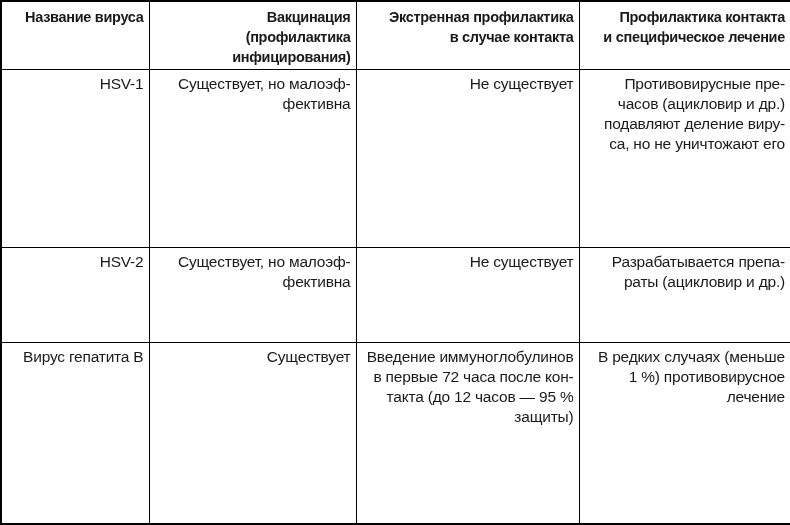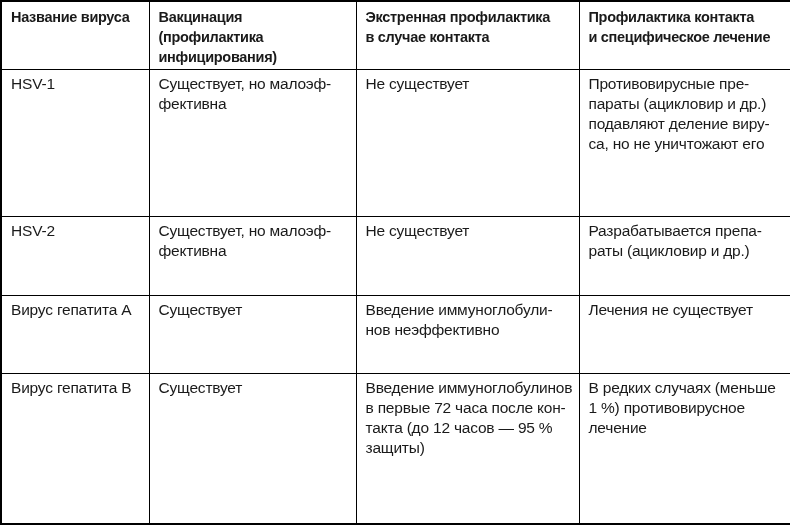--- a/index.html
+++ b/index.html
@@ -15,21 +15,21 @@
     width: 790px;
     height: 525px;
     border-collapse: collapse;
     table-layout: fixed;
     border: 2px solid #000;
     background: #fff;
   }
   .ref-table th, .ref-table td {
     border: 1.5px solid #000;
     vertical-align: top;
-    text-align: left;
+    text-align: right;
     white-space: pre-line;
     color: #1a1a1a;
     overflow: hidden;
   }
   .ref-table th {
     font-size: 14.5px;
     font-weight: bold;
     line-height: 20px;
     letter-spacing: -0.3px;
     padding: 5px 5px 2px 9px;
@@ -64,38 +64,31 @@
 и специфическое лечение</th>
     </tr>
   </thead>
   <tbody>
     <tr style="height:85px">
       <td>HSV-1</td>
       <td>Существует, но малоэф-
 фективна</td>
       <td>Не существует</td>
       <td>Противовирусные пре-
-параты (ацикловир и др.)
+часов (ацикловир и др.)
 подавляют деление виру-
 са, но не уничтожают его</td>
     </tr>
     <tr style="height:45px">
       <td>HSV-2</td>
       <td>Существует, но малоэф-
 фективна</td>
       <td>Не существует</td>
       <td>Разрабатывается препа-
 раты (ацикловир и др.)</td>
-    </tr>
-    <tr style="height:46px">
-      <td>Вирус гепатита A</td>
-      <td>Существует</td>
-      <td>Введение иммуноглобули-
-нов неэффективно</td>
-      <td>Лечения не существует</td>
     </tr>
     <tr style="height:88px">
       <td>Вирус гепатита B</td>
       <td>Существует</td>
       <td>Введение иммуноглобулинов
 в первые 72 часа после кон-
 такта (до 12 часов — 95 %
 защиты)</td>
       <td>В редких случаях (меньше
 1 %) противовирусное

